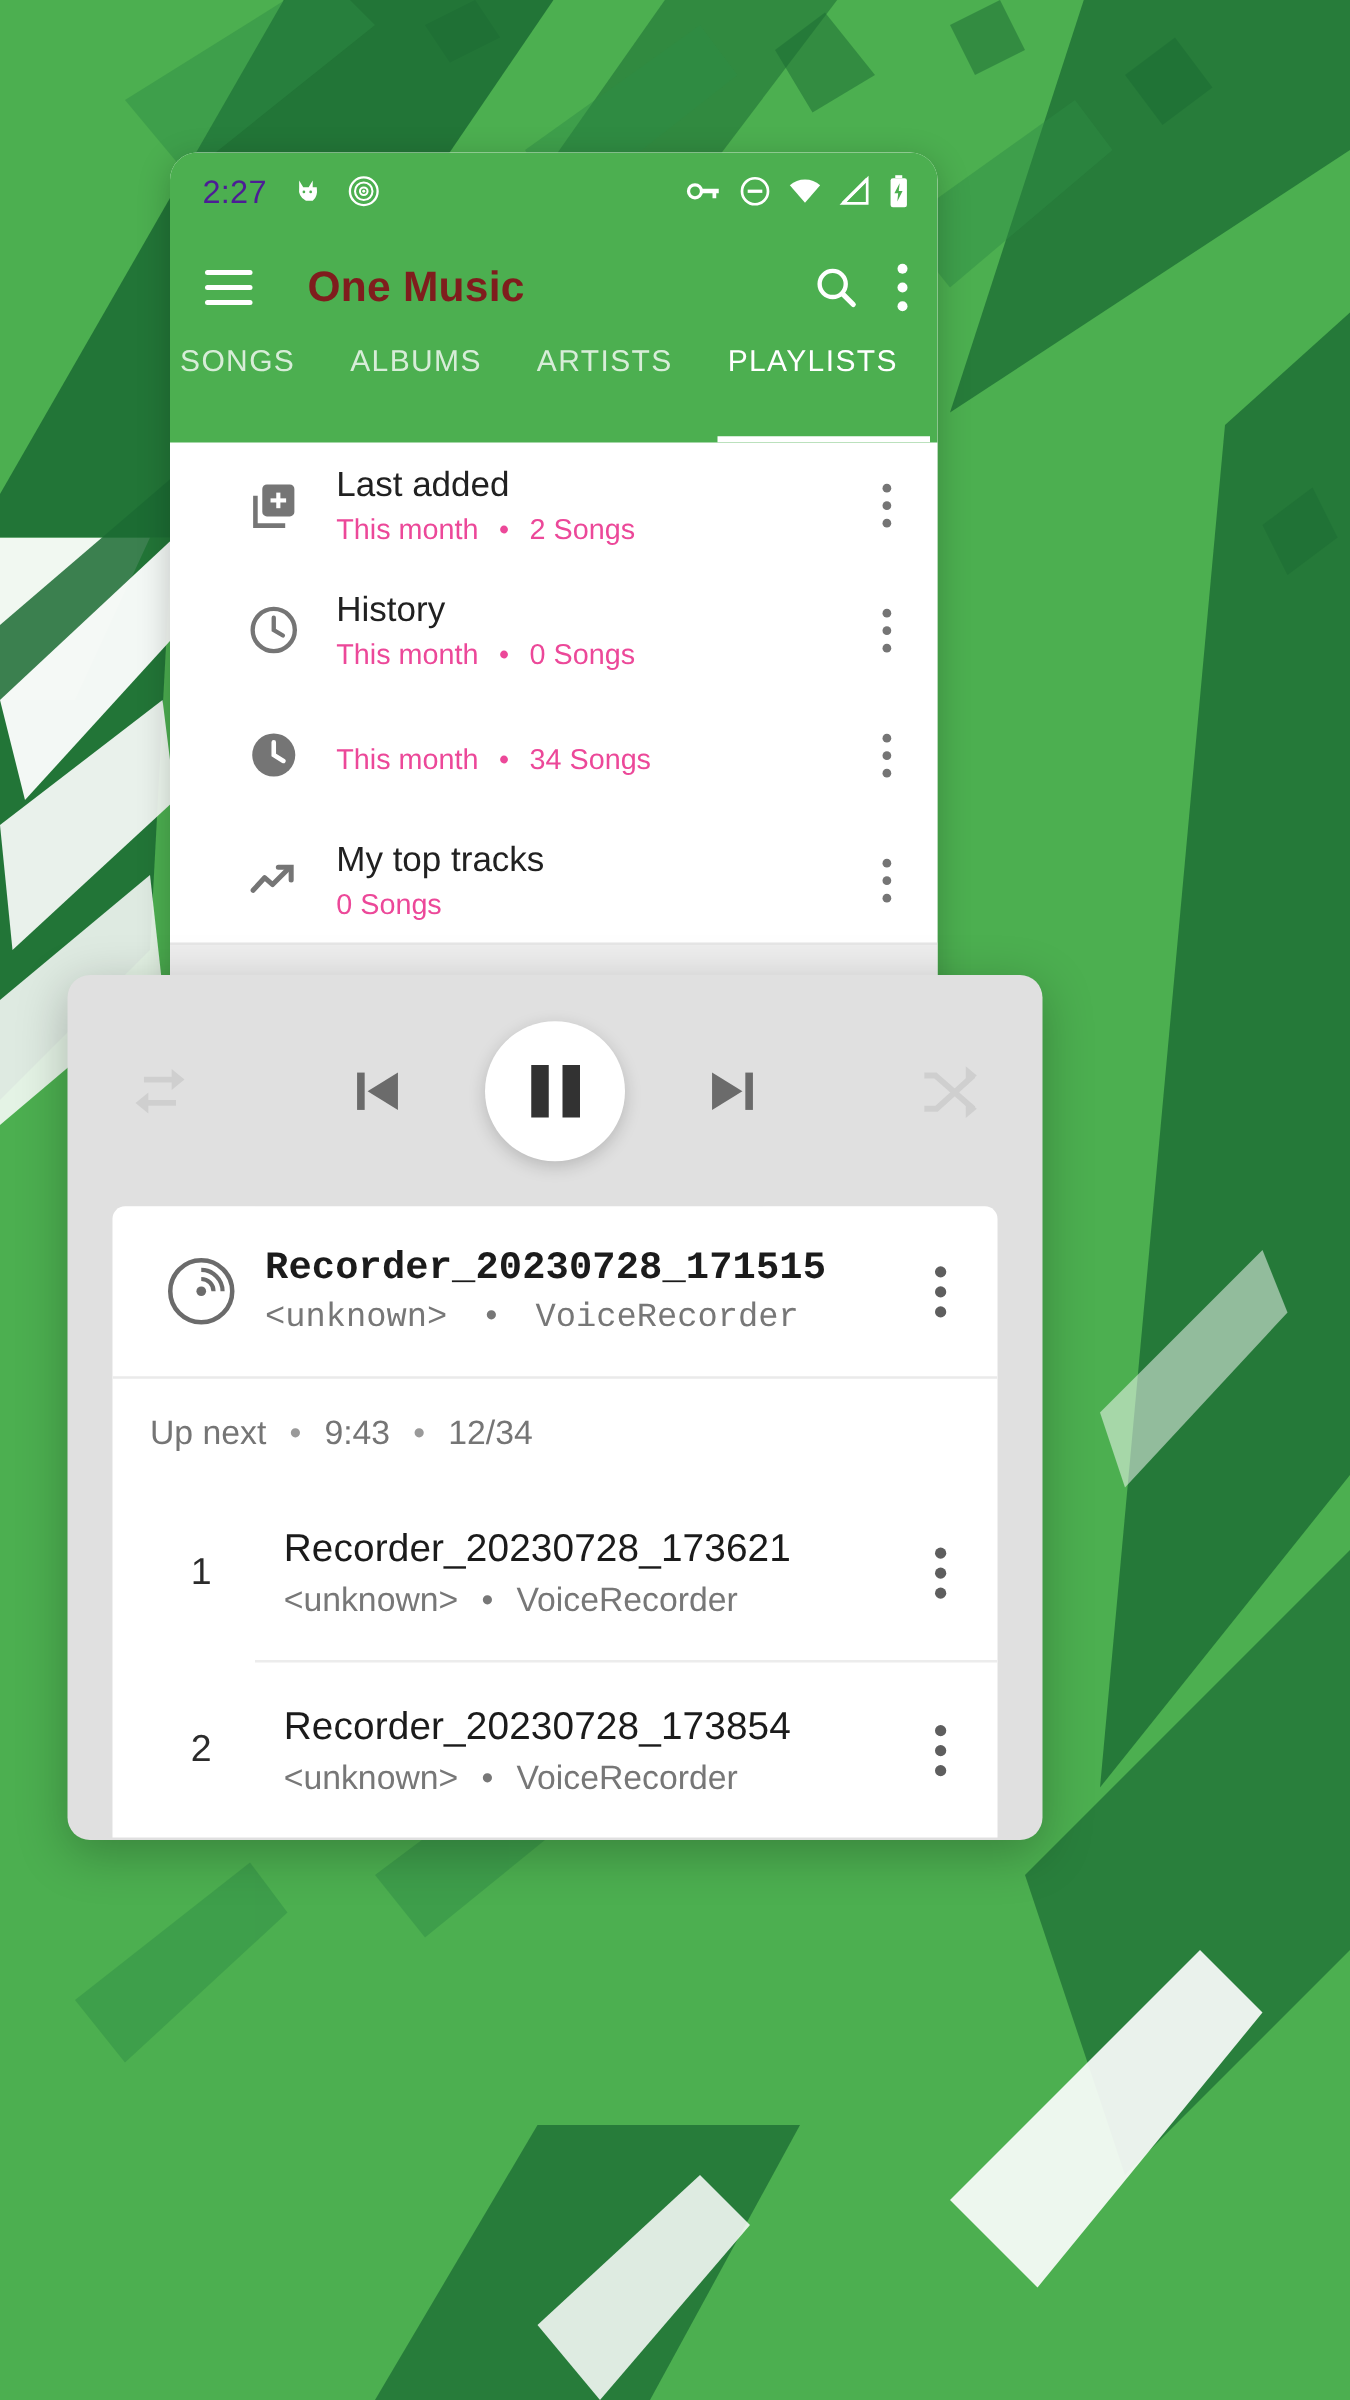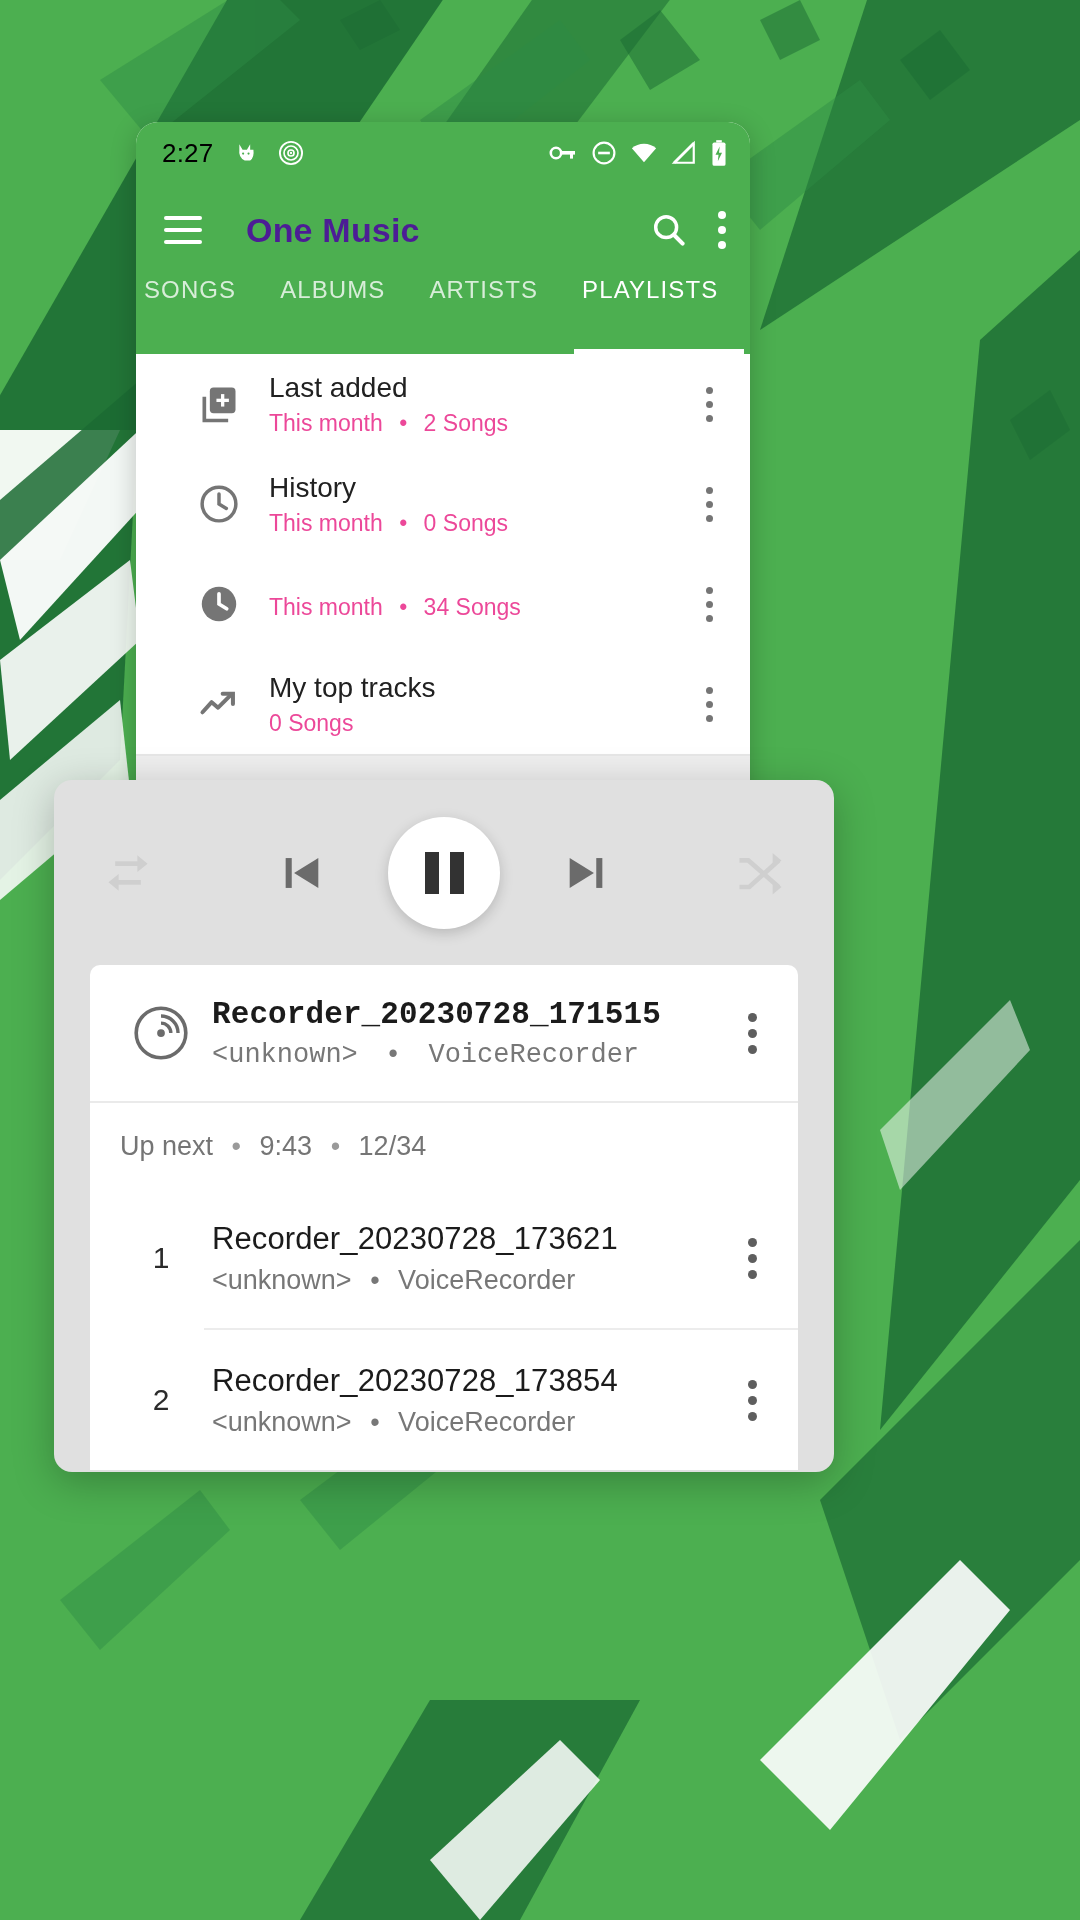--- a/index.html
+++ b/index.html
@@ -25,36 +25,36 @@
     border-radius: 22px 22px 0 0;
     overflow: hidden;
     background: #fff;
     box-shadow: 0 6px 26px rgba(0,0,0,.22);
   }
 
   
   .statusbar {
     height: 62px; background: #4caf50;
     display: flex; align-items: center;
-    padding: 0 22px 0 26px; color: #000000;
+    padding: 0 22px 0 26px; color: #4c1d95;
   }
   .status-time { font-size: 26px; font-weight: 400; letter-spacing: .2px; }
   .status-left-icons { display: flex; align-items: center; gap: 16px; margin-left: 22px; }
   .status-right-icons { margin-left: auto; display: flex; align-items: center; gap: 13px; }
   .sicon { display: block; }
 
   
   .appbar {
     height: 92px; background: #4caf50;
     display: flex; align-items: center;
     padding: 0 24px 0 28px;
   }
   .hamburger { width: 38px; height: 28px; display: flex; flex-direction: column; justify-content: space-between; cursor: pointer; }
   .hamburger span { display: block; height: 4px; background: #fff; border-radius: 2px; }
-  .app-title { color: #4c1d95; font-size: 34px; font-weight: 700; margin-left: 44px; letter-spacing: .2px; }
+  .app-title { color: #7f1d1d; font-size: 34px; font-weight: 700; margin-left: 44px; letter-spacing: .2px; }
   .appbar-actions { margin-left: auto; display: flex; align-items: center; gap: 30px; }
   .dots-v { width: 8px; display: flex; flex-direction: column; gap: 7px; align-items: center; cursor: pointer; }
   .dots-v i { width: 8px; height: 8px; border-radius: 50%; background: #fff; display: block; }
 
   
   .tabs {
     height: 78px; background: #4caf50;
     display: flex; align-items: center;
     padding-left: 0; position: relative; overflow: hidden;
   }
@@ -127,21 +127,21 @@
   .np-sub { font-size: 27px; color: #777; margin-top: 8px; }
   .np-more { width: 48px; display: flex; justify-content: center; }
   .card-divider { height: 2px; background: #eaeaea; }
 
   .upnext { padding: 28px 30px 26px 30px; font-size: 27px; color: #757575; }
   .upnext span { display: inline-block; }
   .upnext .sep { margin: 0 11px; color: #9a9a9a; }
 
   .q-row { display: flex; align-items: center; height: 140px; padding: 0 22px 0 28px; cursor: pointer; }
   .q-num { width: 86px; text-align: center; font-size: 30px; color: #2b2b2b; }
-  .q-text { flex: 1; padding-left: 8px; }
+  .q-text { flex: 1; padding-left: 8px; margin-left: 15px; }
   .q-title { font-size: 31px; color: #1b1b1b; letter-spacing: .1px; }
   .q-sub { font-size: 27px; color: #777; margin-top: 8px; }
   .q-more { width: 48px; display: flex; justify-content: center; }
   .q-divider { height: 2px; background: #ececec; margin-left: 114px; }
   .dots-v.dark i { background: #5e5e5e; width: 9px; height: 9px; }
 </style>
 </head>
 <body>
 
 <div id="bg-wrap">

